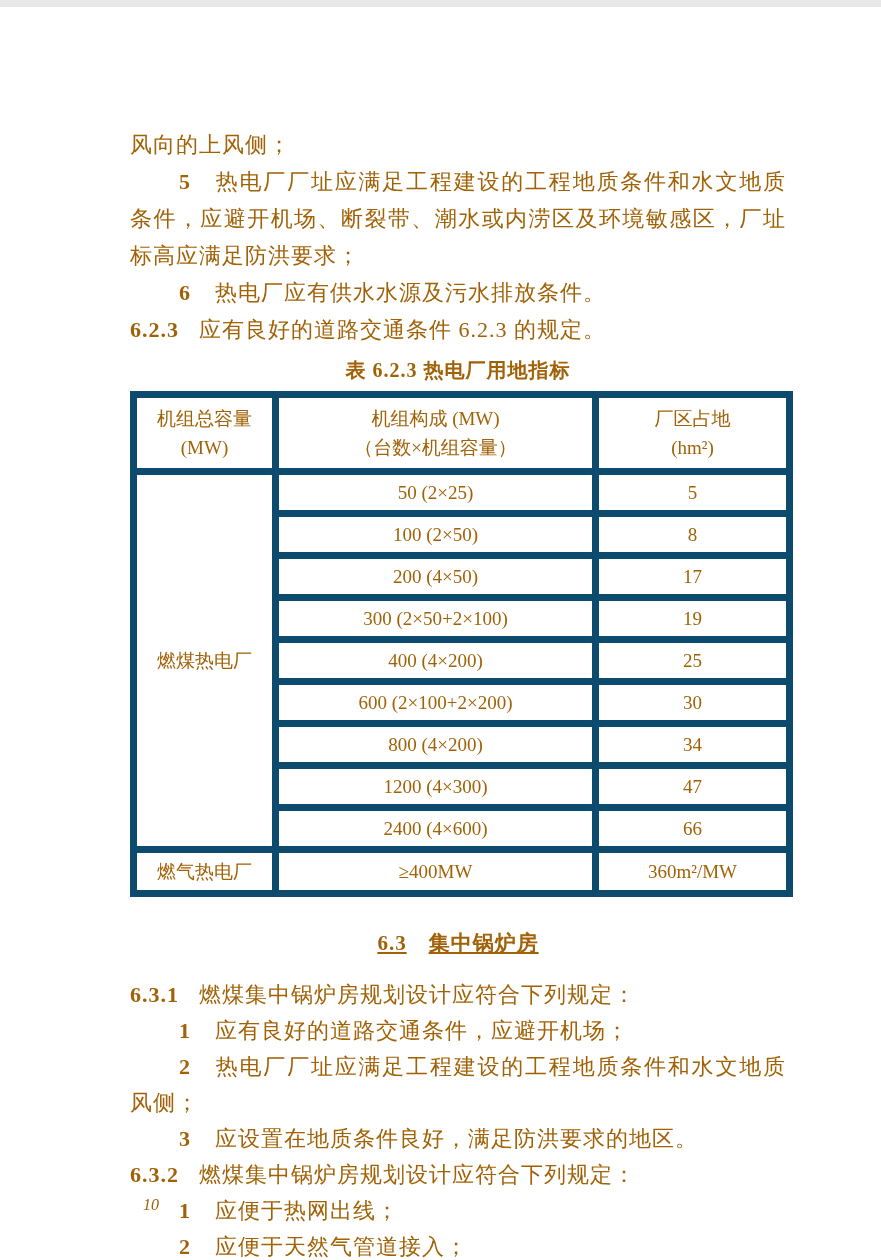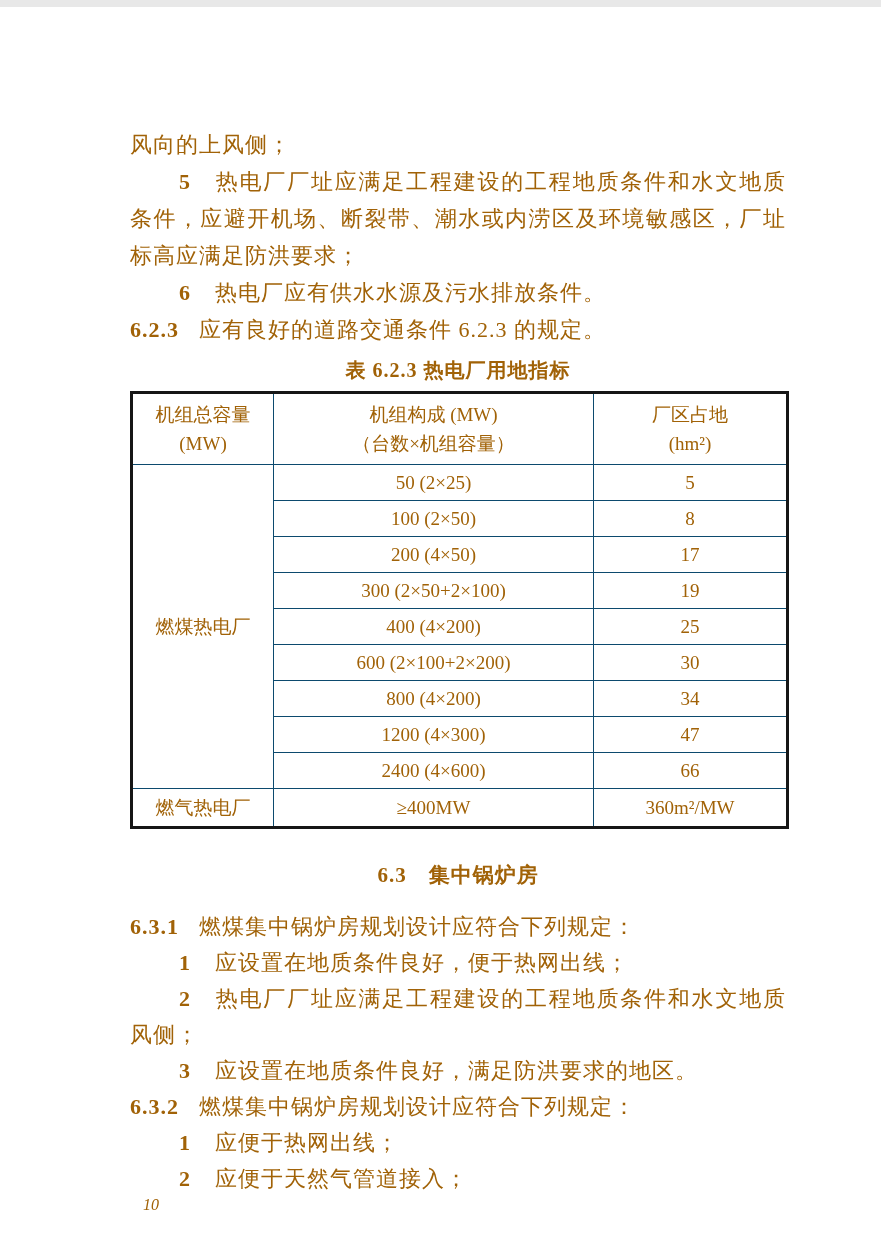--- a/index.html
+++ b/index.html
@@ -26,32 +26,32 @@
     margin-top: 8px; height: 28px; line-height: 28px;
     text-align: center; font-weight: 700; font-size: 20px; letter-spacing: 1px;
   }
 
   table.land {
     margin-top: 7px; width: 656px;
     border-collapse: collapse; table-layout: fixed;
     font-size: 19px; border: 3px solid #161616;
   }
   table.land th, table.land td {
-    border: 1px solid #0c4a6e;
+    border: 7px solid #0c4a6e;
     text-align: center; vertical-align: middle;
     padding: 0; font-weight: 400;
   }
   table.land thead th { height: 70px; }
   .hline { display: block; line-height: 29px; }
   table.land tbody td { height: 35px; line-height: 35px; }
   table.land tr.gas-row td { height: 37px; line-height: 37px; }
 
   .sec-heading {
     margin-top: 31px; height: 30px; line-height: 30px;
-    text-align: center; font-weight: 700; font-size: 21px; letter-spacing: 1px;
+    text-align: center; font-weight: 700; font-size: 21px; letter-spacing: 1px; text-decoration: underline;
   }
   .sec-heading .snum { margin-right: 22px; }
 
   .botblock { margin-top: 19px; }
 
   .pagenum {
     position: absolute; left: 143px; top: 1184px;
     font-style: italic; font-size: 16px; line-height: 28px;
   }
 </style>
@@ -137,21 +137,21 @@
           <td>≥400MW</td>
           <td>360m²/MW</td>
         </tr>
       </tbody>
     </table>
 
     <div class="sec-heading"><span class="snum">6.3</span><span>集中锅炉房</span></div>
 
     <div class="botblock">
       <div class="line"><span class="cnum">6.3.1</span><span>燃煤集中锅炉房规划设计应符合下列规定：</span></div>
-      <div class="line indent"><span class="inum">1</span><span>应设置在地质条件良好，便于热网出线；</span></div>
+      <div class="line indent"><span class="inum">1</span><span>应有良好的道路交通条件，应避开机场；</span></div>
       <div class="line fill indent"><span class="inum">2</span><span>热电厂厂址应满足工程建设的工程地质条件和水文地质</span></div>
       <div class="line">风侧；</div>
       <div class="line indent"><span class="inum">3</span><span>应设置在地质条件良好，满足防洪要求的地区。</span></div>
       <div class="line"><span class="cnum">6.3.2</span><span>燃煤集中锅炉房规划设计应符合下列规定：</span></div>
       <div class="line indent"><span class="inum">1</span><span>应便于热网出线；</span></div>
       <div class="line indent"><span class="inum">2</span><span>应便于天然气管道接入；</span></div>
     </div>
 
   </div>
 

